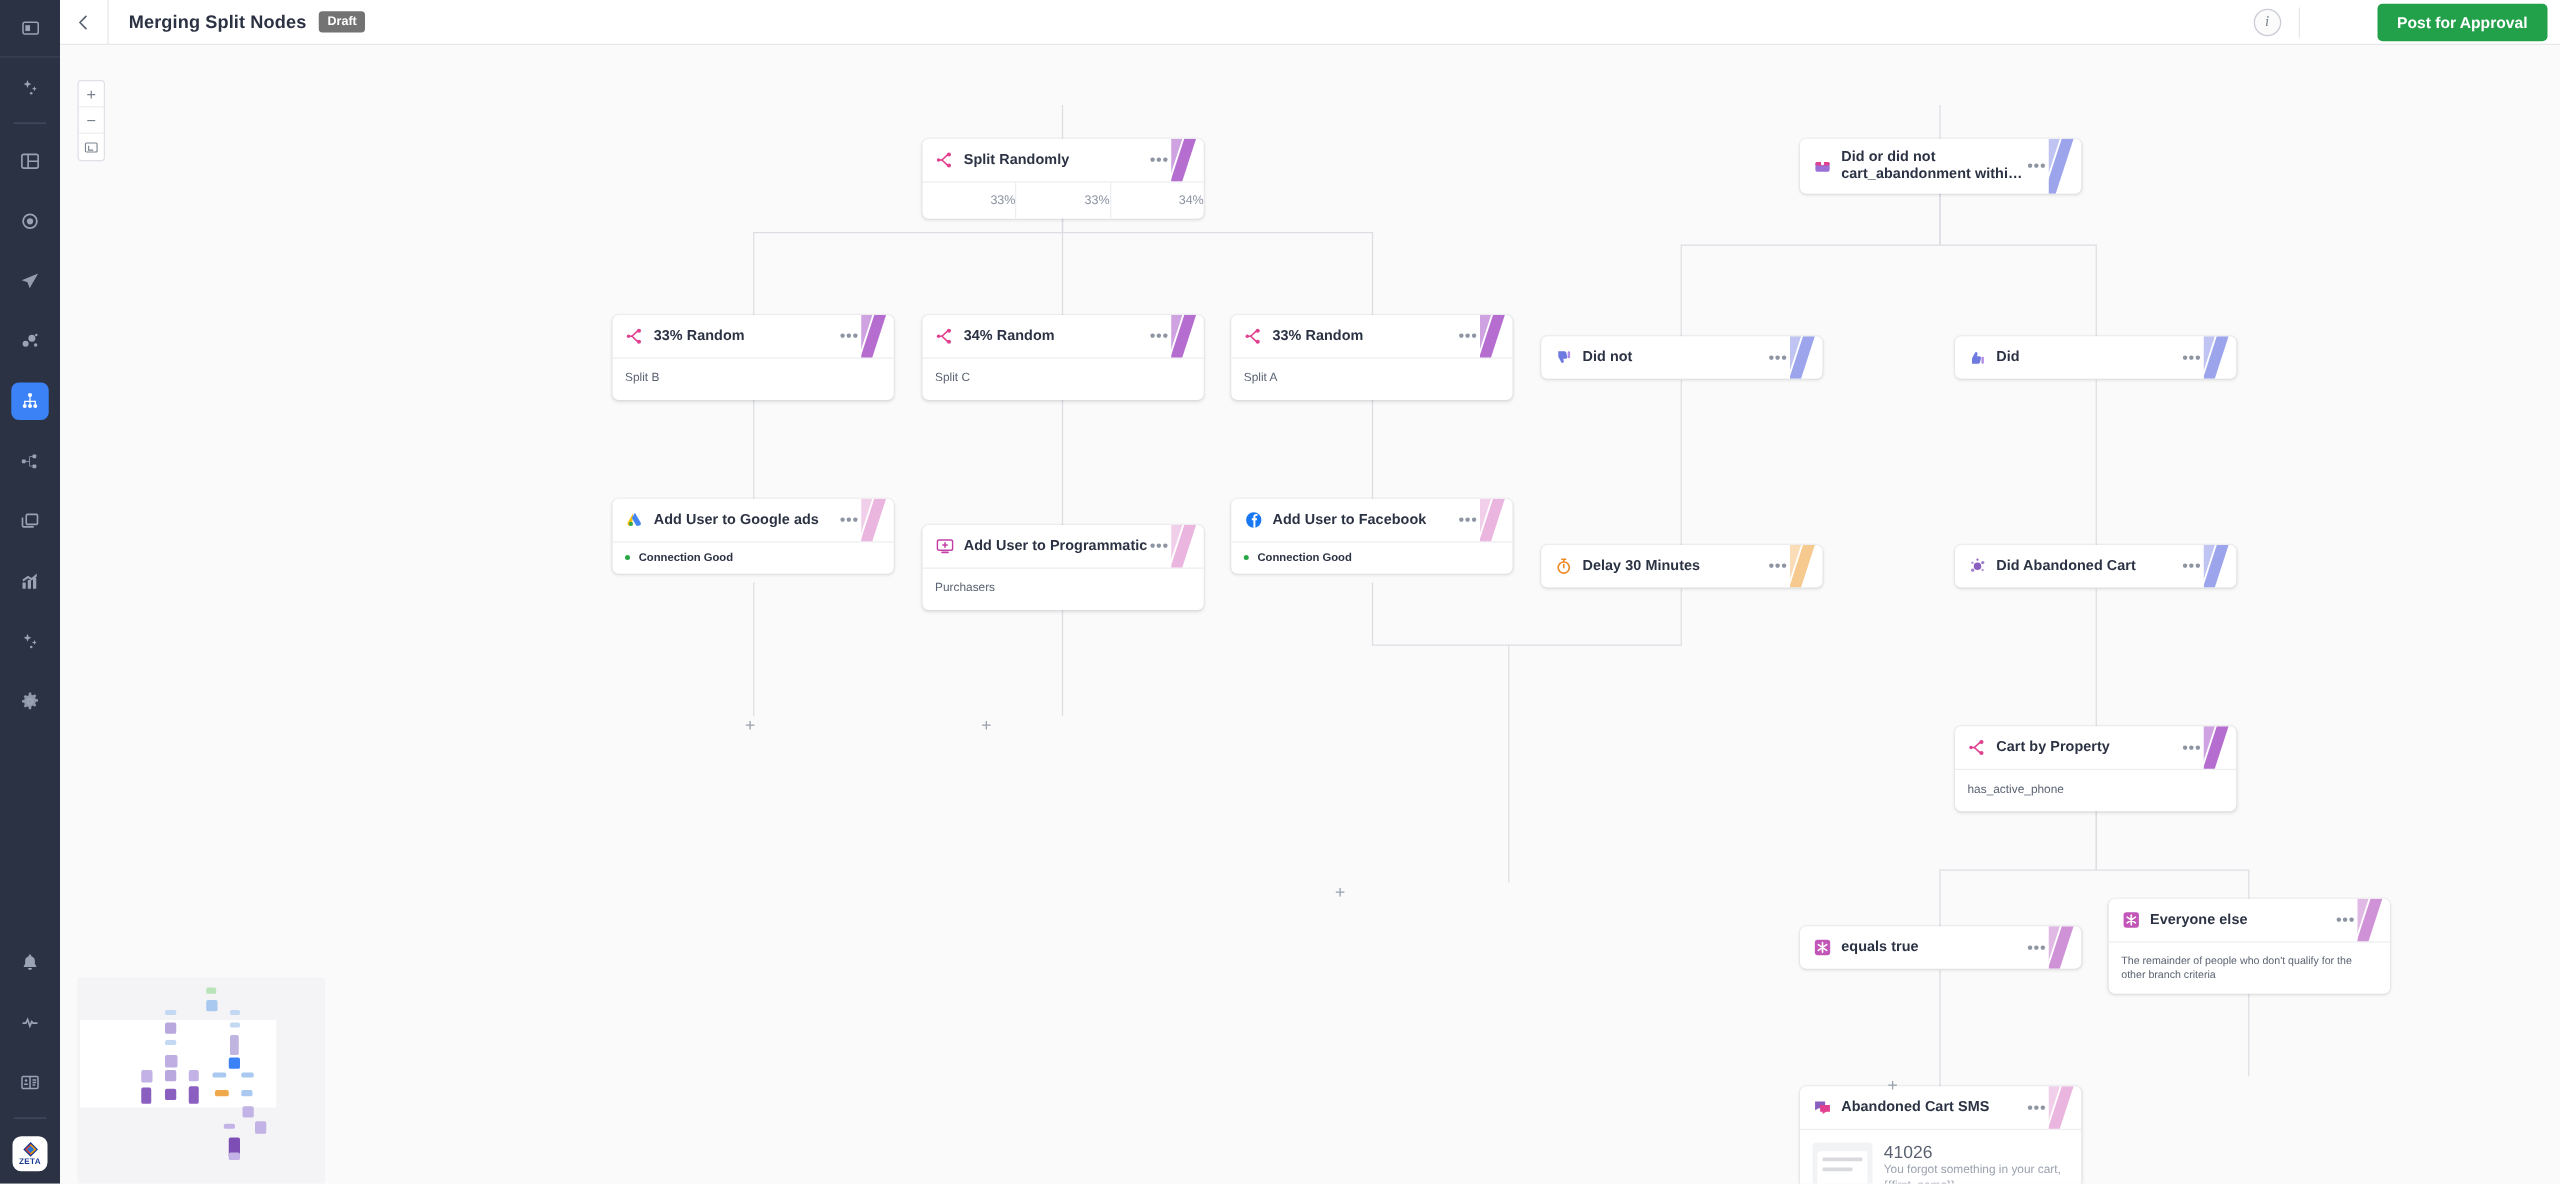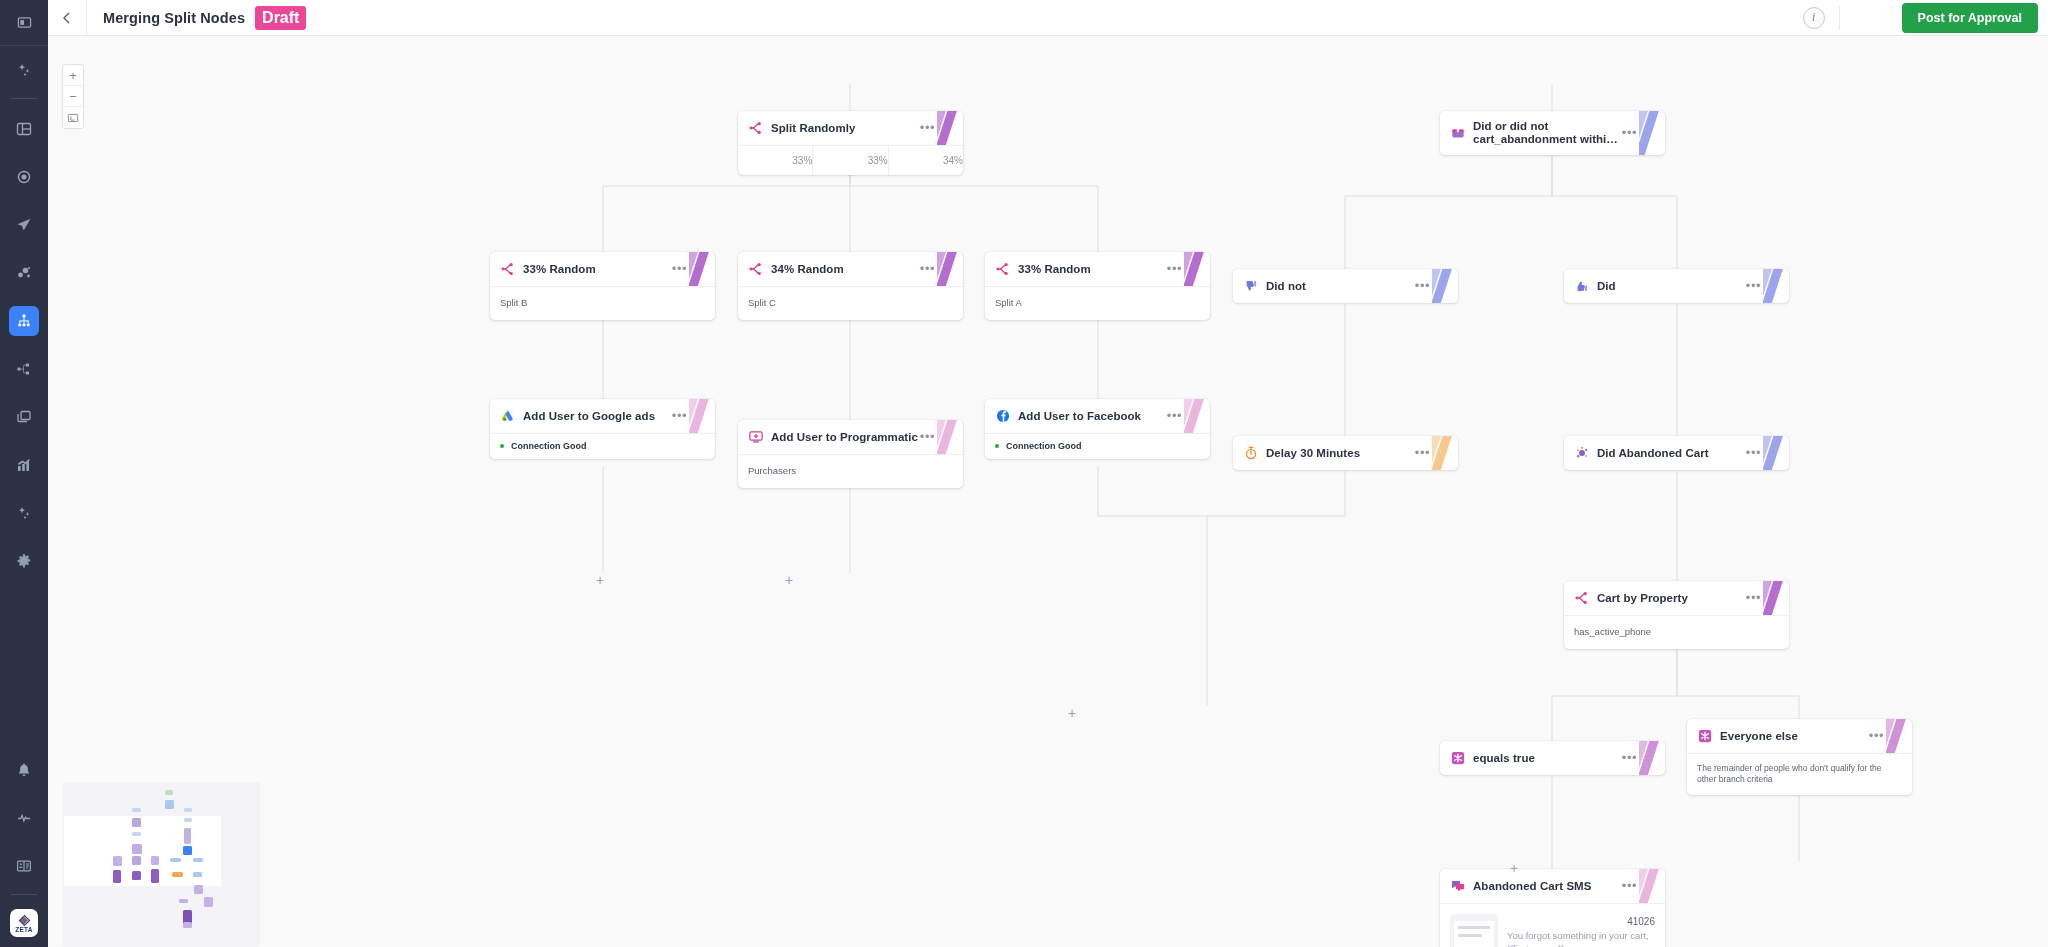--- a/index.html
+++ b/index.html
@@ -59,22 +59,22 @@
   .back-btn {
     width: 38px; height: 36px; display: flex; align-items: center; justify-content: center;
     color: #5b6372; cursor: pointer;
   }
   .hdr-divider { width: 1px; height: 36px; background: #e8e8ec; }
   .page-title {
     font-size: 14.5px; font-weight: 700; color: #2b3243; margin-left: 16px;
     letter-spacing: .1px; white-space: nowrap;
   }
   .draft-badge {
-    margin-left: 10px; background: #ec4899; color: #fff;
-    font-size: 16px; font-weight: 600; padding: 3px 7px; border-radius: 3px;
+    margin-left: 10px; background: #737373; color: #fff;
+    font-size: 10px; font-weight: 600; padding: 3px 7px; border-radius: 3px;
   }
   .hdr-right { margin-left: auto; display: flex; align-items: center; padding-right: 10px; }
   .info-btn {
     width: 22px; height: 22px; border-radius: 50%; border: 1px solid #c9ccd4;
     display: flex; align-items: center; justify-content: center;
     color: #7b828f; font-size: 12px; font-family: "Liberation Serif", serif; font-style: italic;
     cursor: pointer; margin-right: 14px; background: #fbfbfc;
   }
   .hdr-right .hdr-divider { margin-right: 14px; height: 24px; }
   .approve-btn {
@@ -173,21 +173,21 @@
   .sms-phone {
     width: 48px; height: 86px; background: #f2f3f5; border-radius: 3px;
     padding: 7px 4px; flex: 0 0 48px;
   }
   .sms-bubble {
     background: #fff; border-radius: 2px; padding: 5px 4px; height: 42px;
   }
   .sms-bubble div { height: 3px; background: #d8dade; border-radius: 1px; margin-bottom: 5px; }
   .sms-bubble div:nth-child(2) { width: 76%; }
   .sms-txt { padding-left: 9px; }
-  .sms-num { font-size: 10px; color: #5b6372; line-height: 15px; text-align: right; }
+  .sms-num { font-size: 14px; color: #5b6372; line-height: 15px; }
   .sms-msg { font-size: 9.5px; color: #9aa1ae; line-height: 13px; }
 </style>
 </head>
 <body>
 
 <div id="app">
 
   <div class="rail">
     <div class="rail-top">
       <svg width="15" height="15" viewBox="0 0 16 16" fill="none" stroke="#9aa3b4" stroke-width="1.3">

